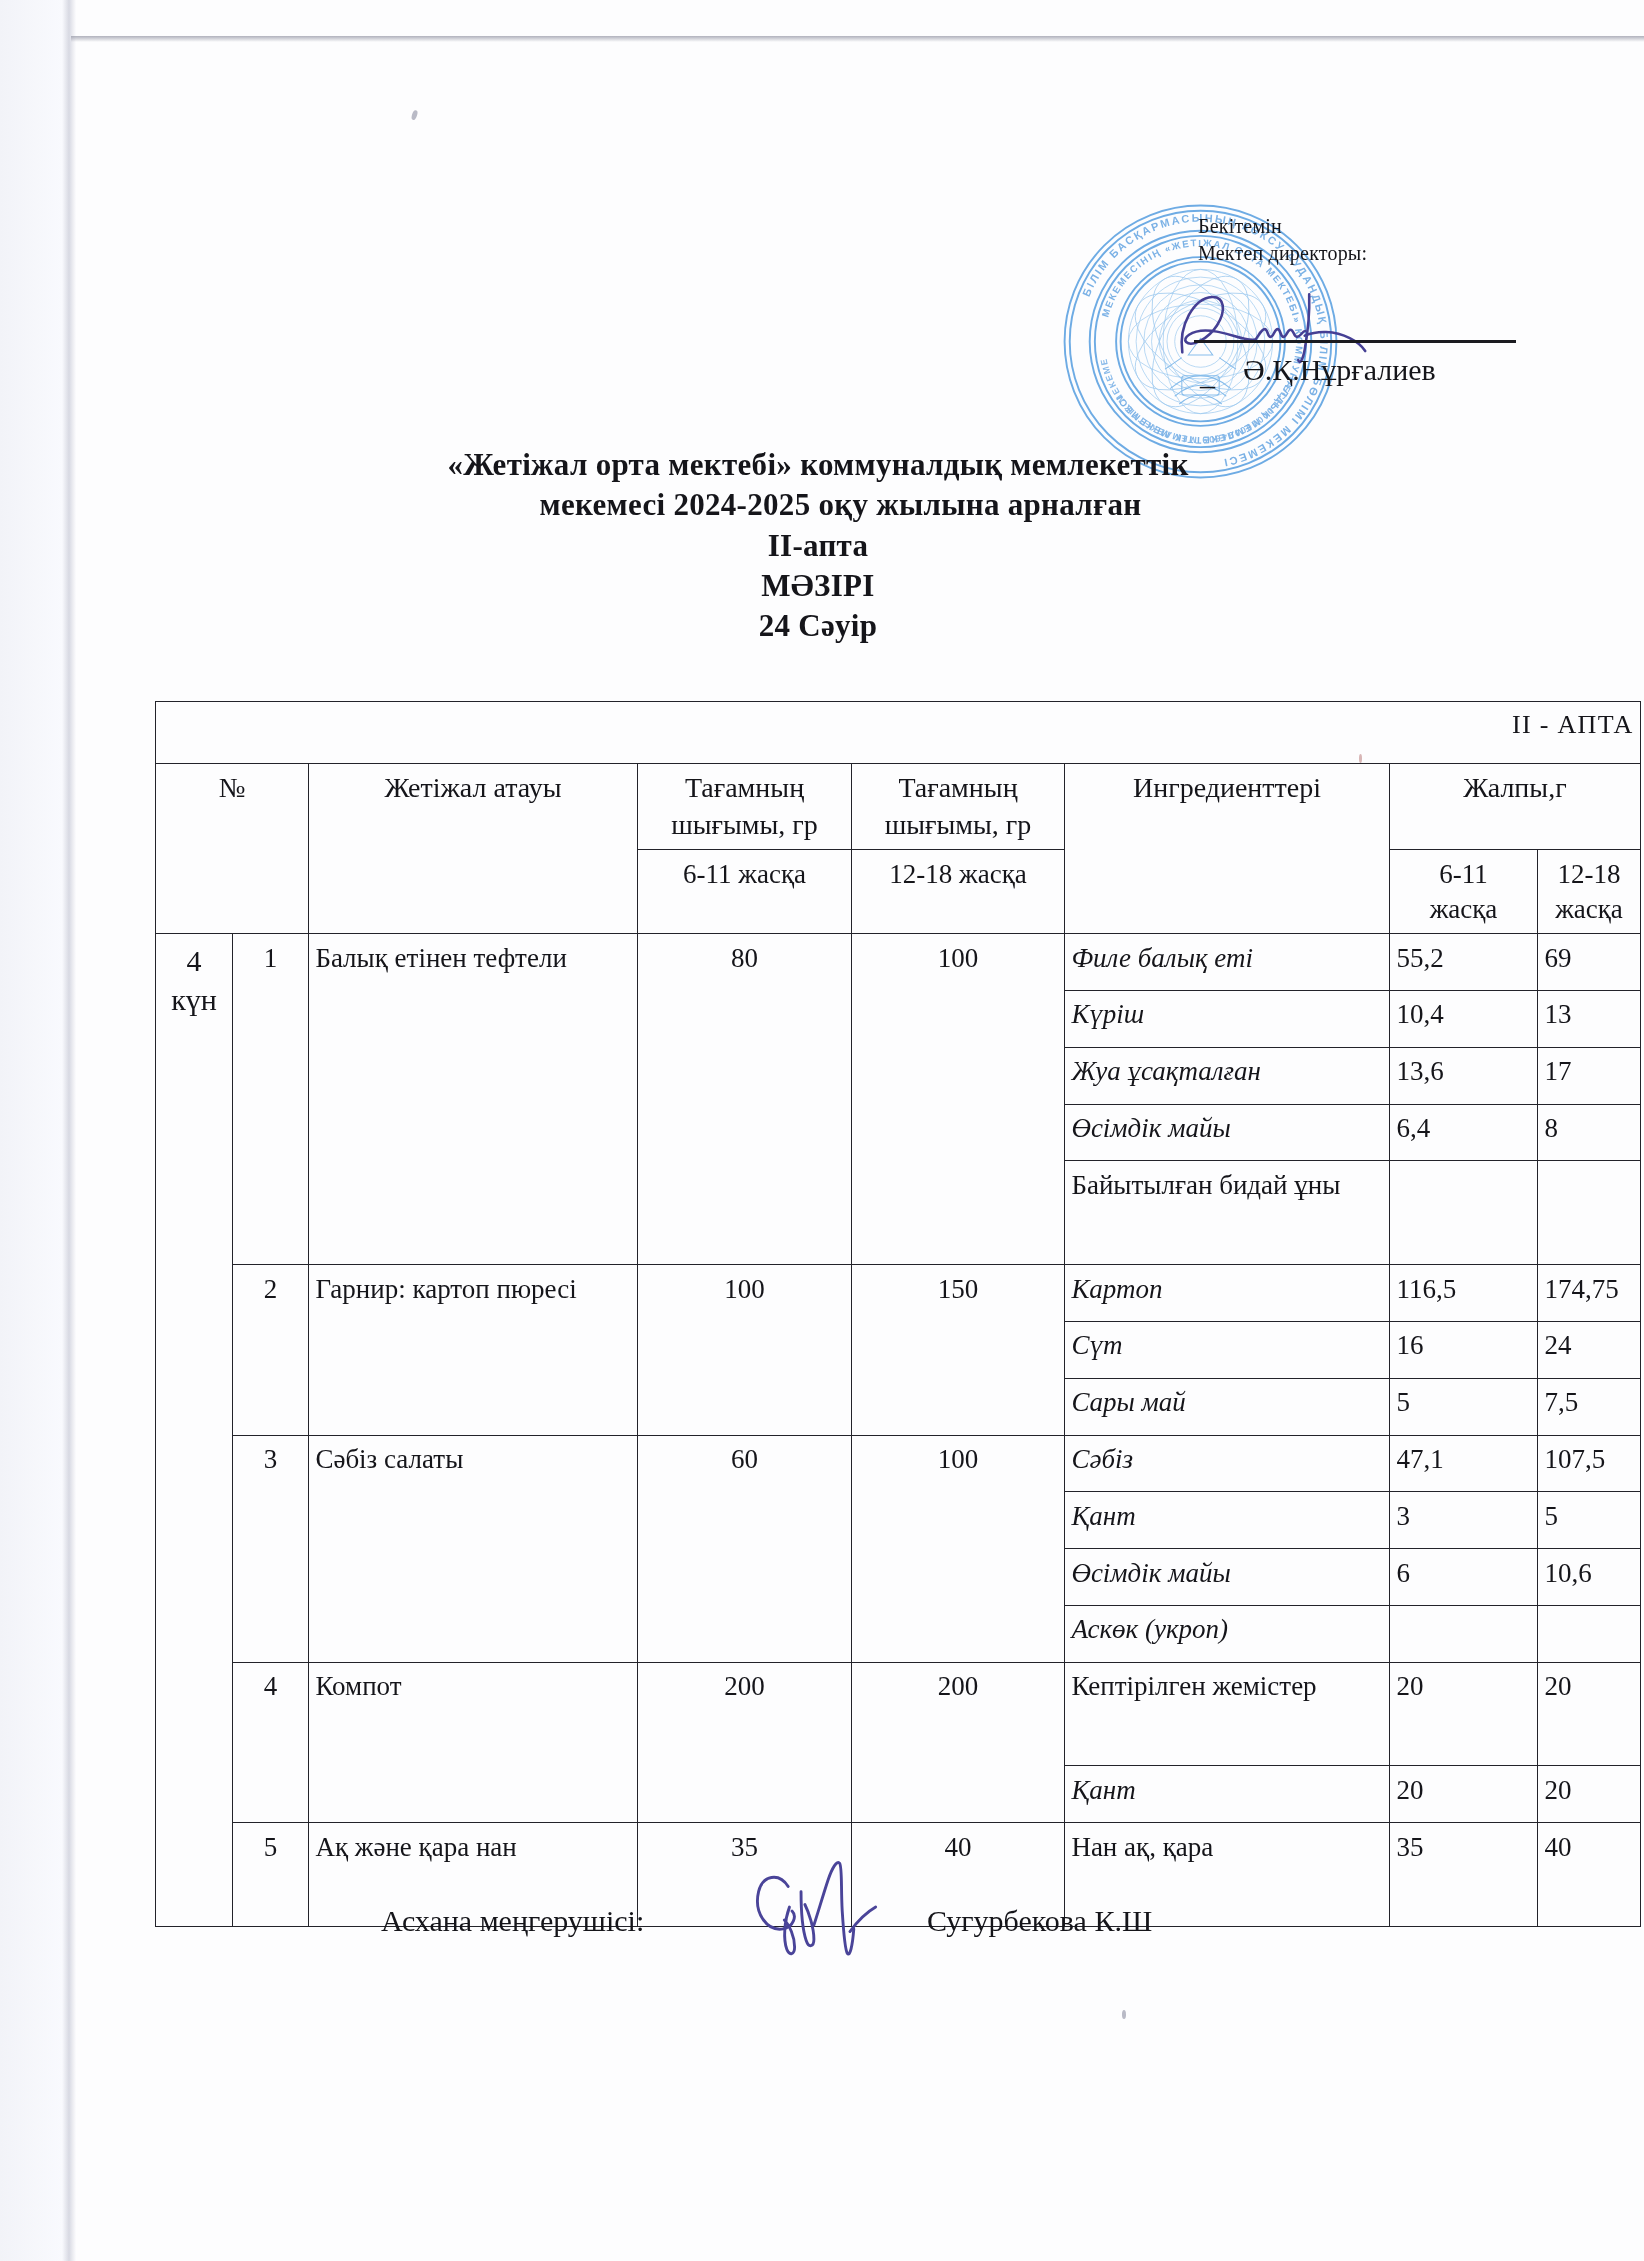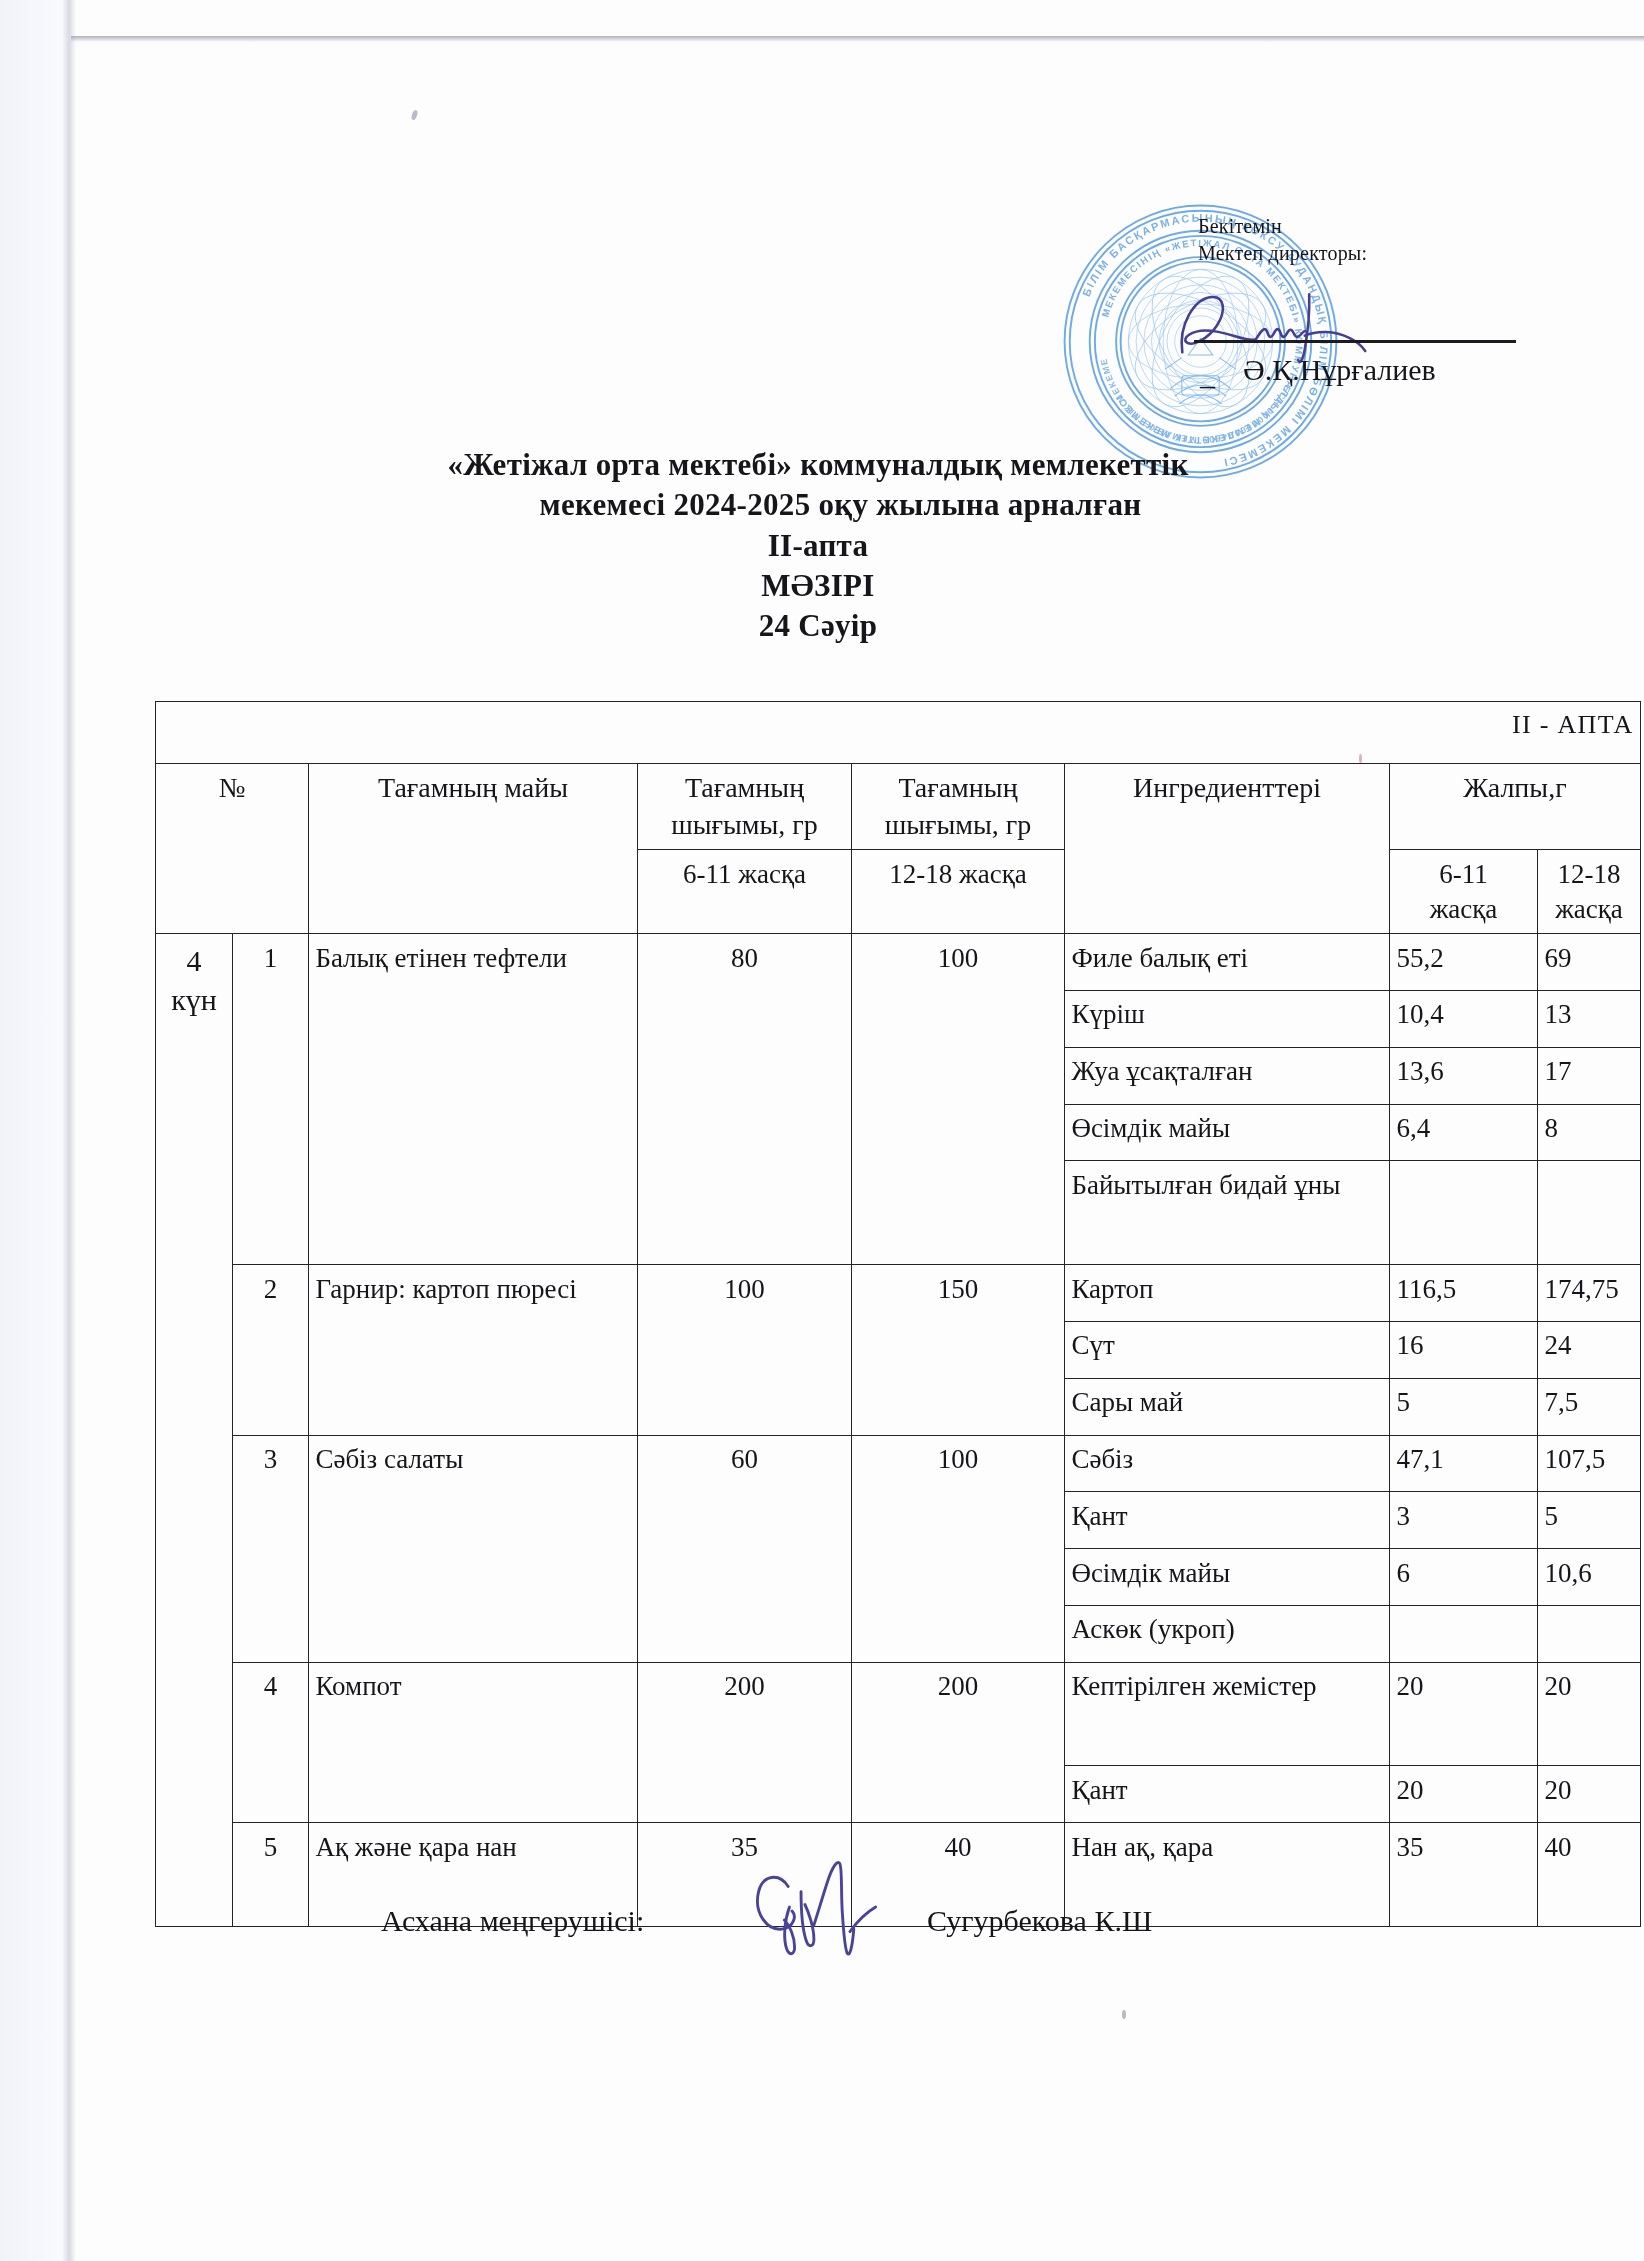--- a/index.html
+++ b/index.html
@@ -174,21 +174,21 @@
   .ingcell {
     text-align: left;
     vertical-align: top;
     padding-top: 6.4px;
     padding-left: 10.3px;
   }
   .valcell {
     vertical-align: top;
     padding-top: 6.4px;
   }
-  .ing-row-h { height: 43px; }
+  .ing-row-h { height: 43px; font-style: italic; }
   .ing-row-h2 { height: 90px; }
 
   
   col.c-day  { width: 77px; }
   col.c-no   { width: 76px; }
   col.c-dish { width: 329px; }
   col.c-q1   { width: 214px; }
   col.c-q2   { width: 213px; }
   col.c-ing  { width: 325px; }
   col.c-v1   { width: 148px; }
@@ -320,21 +320,21 @@
           <col class="c-v2">
       </colgroup>
       <tbody>
 
         <tr>
           <td class="banner" colspan="8">II - АПТА</td>
         </tr>
 
         <tr>
           <td class="hd" colspan="2" rowspan="2">№</td>
-          <td class="hd" rowspan="2">Тағамның майы</td>
+          <td class="hd" rowspan="2">Жетіжал атауы</td>
           <td class="hd">Тағамның шығымы, гр</td>
           <td class="hd">Тағамның шығымы, гр</td>
           <td class="hd" rowspan="2">Ингредиенттері</td>
           <td class="hd" colspan="2">Жалпы,г</td>
         </tr>
 
         <tr>
           <td class="hd-sub">6-11 жасқа</td>
           <td class="hd-sub">12-18 жасқа</td>
           <td class="hd-sub">

